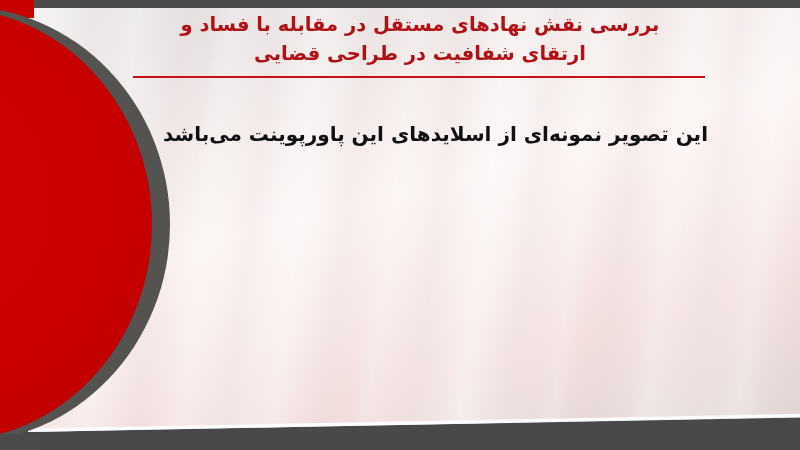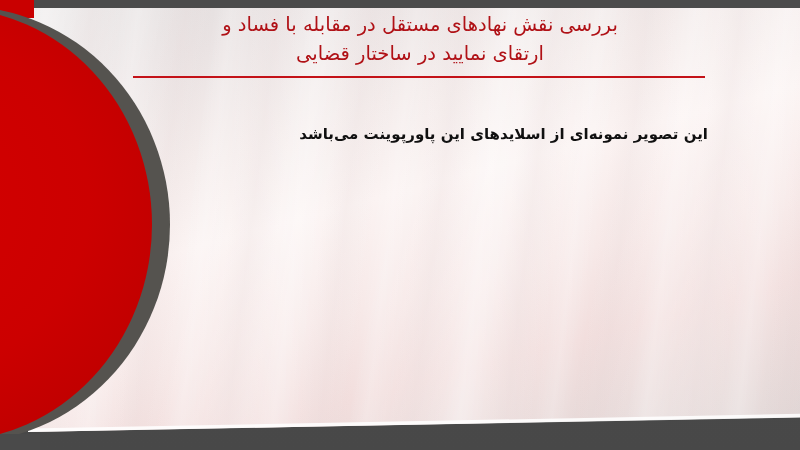--- a/index.html
+++ b/index.html
@@ -126,21 +126,21 @@
     position: absolute;
     left: 120px;
     top: 10px;
     width: 600px;
     text-align: center;
     direction: rtl;
   }
   .title-line {
     font-family: "DejaVu Sans", sans-serif;
     font-size: 19.5px;
-    font-weight: normal;
+    font-weight: bold;
     color: #b01116;
     line-height: 29px;
     letter-spacing: 0px;
     white-space: nowrap;
   }
   .title-rule {
     position: absolute;
     left: 133px;
     top: 76px;
     width: 572px;
@@ -152,21 +152,21 @@
   .body-block {
     position: absolute;
     right: 92px;
     top: 118px;
     width: 640px;
     direction: rtl;
     text-align: right;
   }
   .body-line {
     font-family: "DejaVu Sans", sans-serif;
-    font-size: 15px;
+    font-size: 20px;
     font-weight: bold;
     color: #101010;
     line-height: 33px;
     white-space: nowrap;
   }
 </style>
 </head>
 <body>
 
 <div class="slide">
@@ -178,21 +178,21 @@
   </div>
   <div class="panel-edge-light"></div>
 
   <div class="corner-red"></div>
   <div class="left-rim"></div>
   <div class="left-red"></div>
   <div class="corner-red-bottom"></div>
 
   <div class="title-block">
     <div class="title-line">بررسی نقش نهادهای مستقل در مقابله با فساد و</div>
-    <div class="title-line">ارتقای نمایید در ساختار قضایی</div>
+    <div class="title-line">ارتقای شفافیت در طراحی قضایی</div>
   </div>
   <div class="title-rule"></div>
 
   <div class="body-block">
     <div class="body-line">این تصویر نمونه‌ای از اسلایدهای این پاورپوینت می‌باشد</div>
   </div>
 
 </div>
 
 </body></html>

